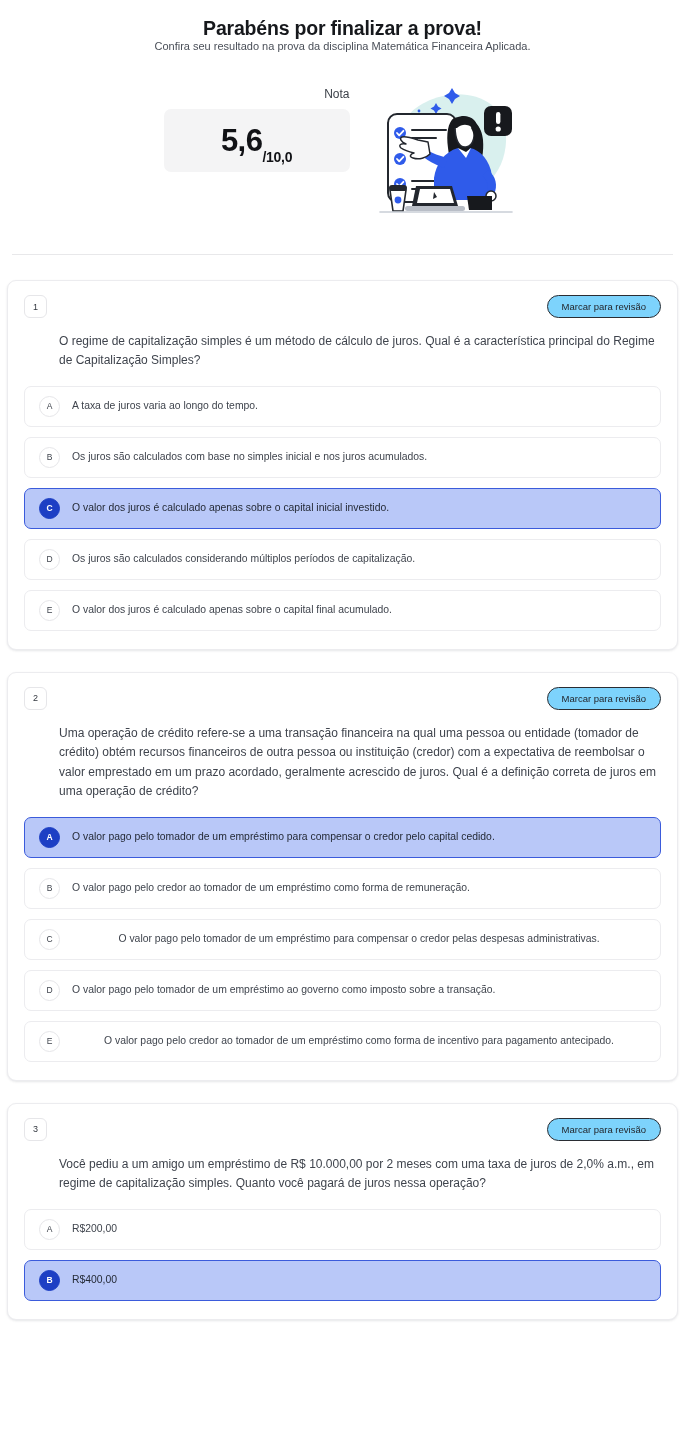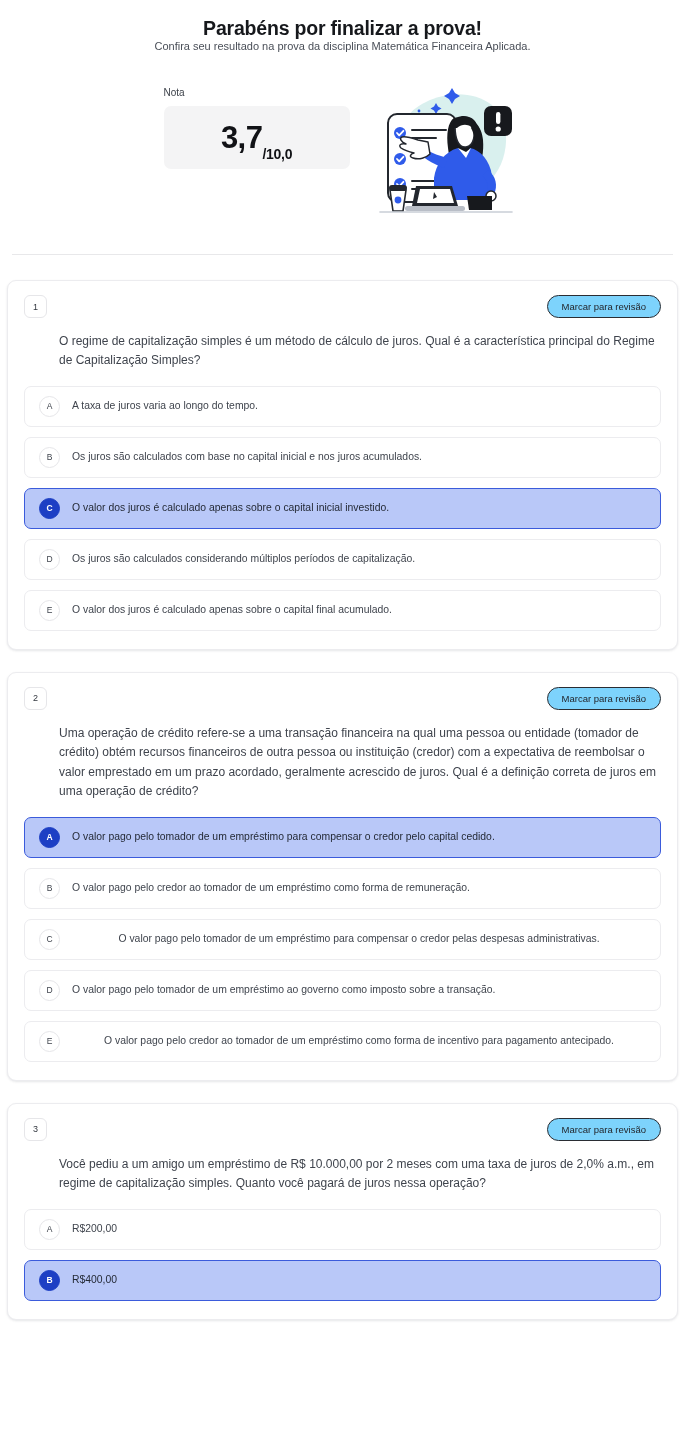--- a/index.html
+++ b/index.html
@@ -42,22 +42,22 @@
     display: flex;
     align-items: flex-start;
     justify-content: center;
     gap: 22px;
   }
   .score-block {
     width: 186px;
     padding-top: 9px;
   }
   .score-label {
-    text-align: left;
-    font-size: 10px;
+    text-align: right;
+    font-size: 12px;
     color: #3c4149;
     margin-bottom: 8px;
   }
   .score-box {
     background: #f4f4f5;
     border-radius: 7px;
     height: 63px;
     display: flex;
     align-items: center;
     justify-content: center;
@@ -204,21 +204,21 @@
   <div class="header">
     <div class="page-title">Parabéns por finalizar a prova!</div>
     <div class="page-subtitle">Confira seu resultado na prova da disciplina Matemática Financeira Aplicada.</div>
   </div>
 
   <div class="score-row">
 
     <div class="score-block">
       <div class="score-label">Nota</div>
       <div class="score-box">
-        <span class="score-value">3,7</span>
+        <span class="score-value">5,6</span>
         <span class="score-total">/10,0</span>
       </div>
     </div>
 
     <div class="illustration">
       <svg width="150" height="140" viewBox="0 0 150 140" xmlns="http://www.w3.org/2000/svg">
 
         <path d="M58 22 C92 8, 132 20, 134 56 C136 92, 112 118, 80 120 C46 122, 26 98, 28 68 C30 42, 36 32, 58 22 Z" fill="#d9f0ee"></path>
 
         <g fill="#2f5bea">
@@ -295,21 +295,21 @@
         <button class="mark-review-btn">Marcar para revisão</button>
       </div>
       <div class="q-text">O regime de capitalização simples é um método de cálculo de juros. Qual é a característica principal do Regime de Capitalização Simples?</div>
       <div class="options">
         <div class="option">
           <span class="opt-badge">A</span>
           <span class="opt-text">A taxa de juros varia ao longo do tempo.</span>
         </div>
         <div class="option">
           <span class="opt-badge">B</span>
-          <span class="opt-text">Os juros são calculados com base no capital inicial e nos juros acumulados.</span>
+          <span class="opt-text">Os juros são calculados com base no simples inicial e nos juros acumulados.</span>
         </div>
         <div class="option selected">
           <span class="opt-badge">C</span>
           <span class="opt-text">O valor dos juros é calculado apenas sobre o capital inicial investido.</span>
         </div>
         <div class="option">
           <span class="opt-badge">D</span>
           <span class="opt-text">Os juros são calculados considerando múltiplos períodos de capitalização.</span>
         </div>
         <div class="option">

